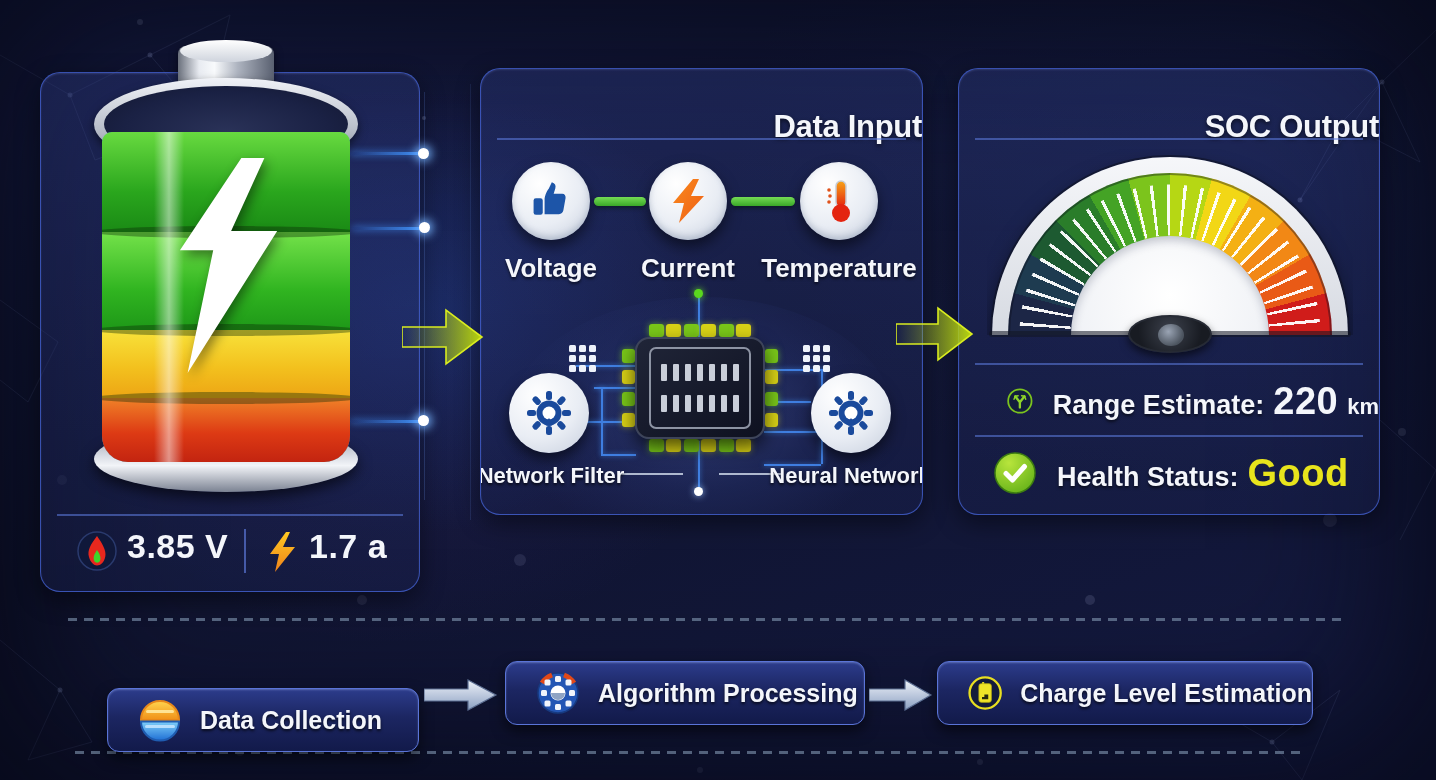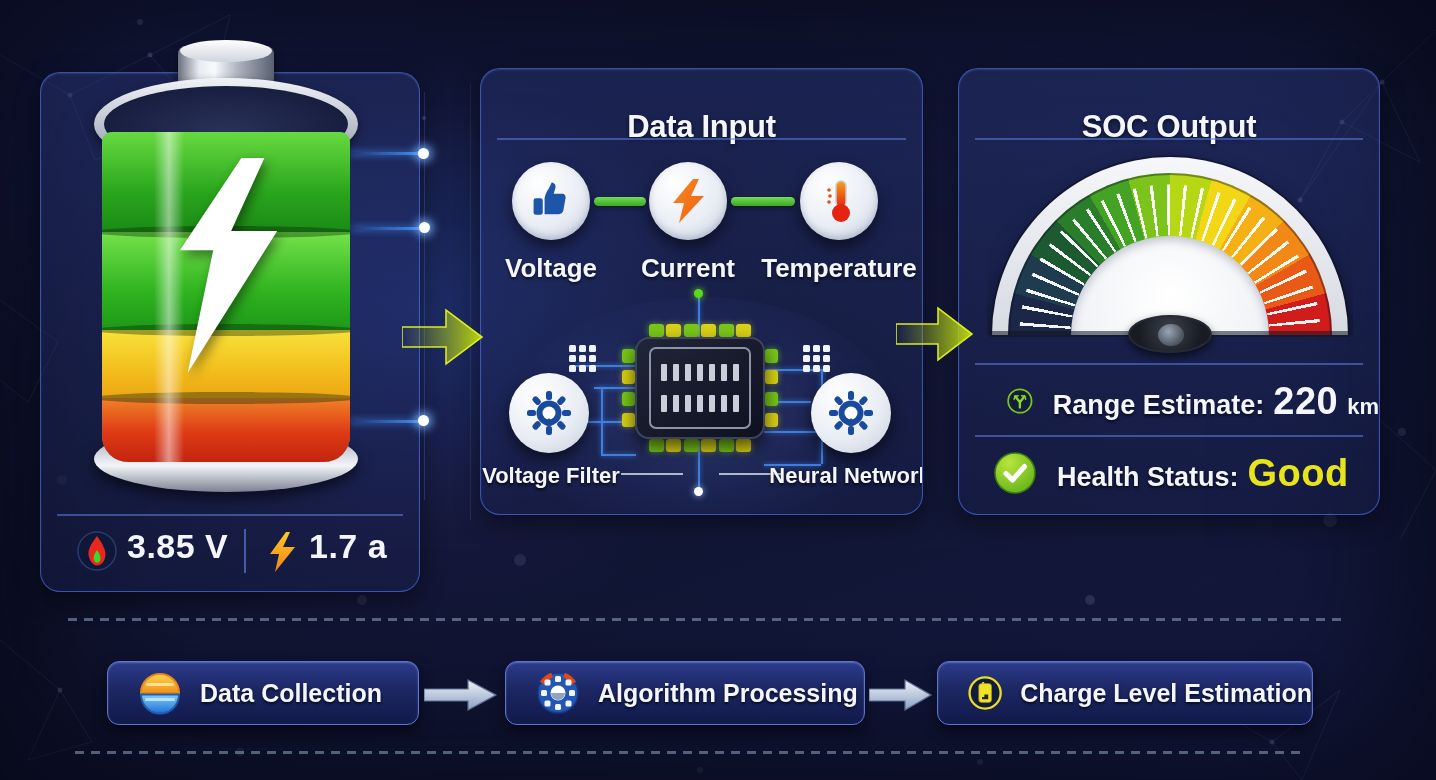--- a/index.html
+++ b/index.html
@@ -13,21 +13,21 @@
       radial-gradient(700px 500px at 85% 20%, rgba(40,60,140,.18), rgba(0,0,0,0) 70%),
       linear-gradient(160deg,#161c44 0%,#10142f 45%,#151b44 100%);
   }
   .stage::after{content:"";position:absolute;inset:0;pointer-events:none;
     box-shadow:inset 0 0 160px 40px rgba(4,6,18,.75);}
   .deco{position:absolute;inset:0;z-index:0;pointer-events:none;}
   
   .panel{position:absolute;border:1.5px solid rgba(70,100,215,.75);border-radius:20px;
     background:linear-gradient(180deg,rgba(48,62,135,.38),rgba(26,34,80,.42));
     box-shadow:0 8px 24px rgba(0,0,0,.45), inset 0 1px 2px rgba(160,180,255,.18);z-index:1;}
-  .panel-title{position:absolute;left:0;right:0;top:14px;text-align:center;
+  .panel-title{position:absolute;left:0;right:0;top:14px;text-align:right;
     font-size:31px;font-weight:700;letter-spacing:-.3px;text-shadow:0 2px 4px rgba(0,0,0,.6);}
   .h-div{position:absolute;left:16px;right:16px;height:2px;background:rgba(95,125,225,.55);}
   
   .battery-panel{left:40px;top:72px;width:380px;height:520px;}
   .readouts{position:absolute;left:0;top:452px;width:100%;height:60px;}
   .icon-flame{position:absolute;left:36px;top:6px;}
   .readout-v{position:absolute;left:86px;top:2px;font-size:34px;font-weight:700;letter-spacing:.5px;}
   .v-div{position:absolute;left:203px;top:4px;width:2px;height:44px;background:rgba(95,125,225,.65);}
   .icon-bolt-sm{position:absolute;left:222px;top:6px;}
   .readout-a{position:absolute;left:268px;top:2px;font-size:34px;font-weight:700;letter-spacing:.5px;}
@@ -440,21 +440,21 @@
           <rect x="21" y="2" width="6" height="9" rx="2.5" transform="rotate(180 24 24)"></rect>
           <rect x="21" y="2" width="6" height="9" rx="2.5" transform="rotate(225 24 24)"></rect>
           <rect x="21" y="2" width="6" height="9" rx="2.5" transform="rotate(270 24 24)"></rect>
           <rect x="21" y="2" width="6" height="9" rx="2.5" transform="rotate(315 24 24)"></rect>
         </g>
         <circle cx="24" cy="24" r="12.5" fill="#1a4a9c"></circle>
         <circle cx="24" cy="24" r="6.5" fill="#ffffff"></circle>
         <path d="M24 29 l4.5 6.5 a8 8 0 0 1 -9 0 z" fill="#1a4a9c"></path>
       </svg>
     </div>
-    <div class="algo-label" style="left:-35px;">Voltage Filter</div>
+    <div class="algo-label" style="left:-35px;">Network Filter</div>
     <div class="algo-label" style="left:264px;">Neural Network</div>
   </section>
 
   <section class="panel output-panel">
     <h2 class="panel-title">SOC Output</h2>
     <div class="h-div" style="top:69px;"></div>
 
     <div class="gauge-wrap">
       <div class="g-rim"></div>
       <div class="g-band"></div>
@@ -496,21 +496,21 @@
         <span class="out-label">Health Status:</span>
         <span class="out-value good">Good</span>
       </div>
     </div>
   </section>
 
   <div class="dotted" style="left:68px;top:618px;width:1280px;"></div>
   <div class="dotted" style="left:75px;top:751px;width:1228px;"></div>
 
 
-  <div class="step-box" style="left:107px;width:312px;">
+  <div class="step-box" style="left:107px;width:312px;margin-top:27px;">
     <svg width="44" height="44" viewBox="0 0 44 44">
       <defs>
         <linearGradient id="sg1" x1="0" y1="0" x2="0" y2="1">
           <stop offset="0" stop-color="#ffd44e"></stop>
             <stop offset="1" stop-color="#f09018"></stop>
           </linearGradient>
         <linearGradient id="sg2" x1="0" y1="0" x2="0" y2="1">
           <stop offset="0" stop-color="#7fd0fa"></stop>
             <stop offset="1" stop-color="#1f6fd4"></stop>
           </linearGradient>

